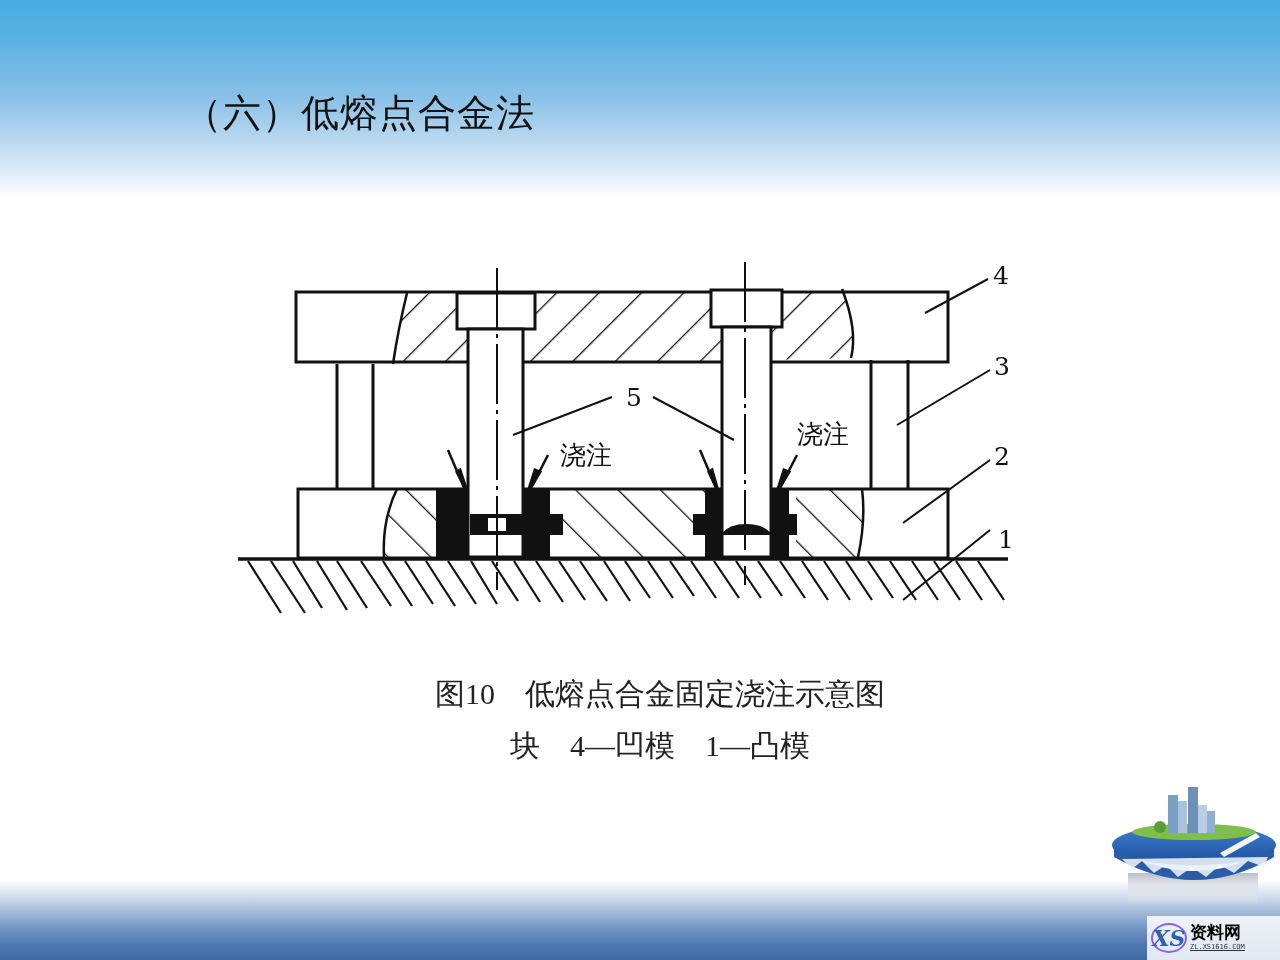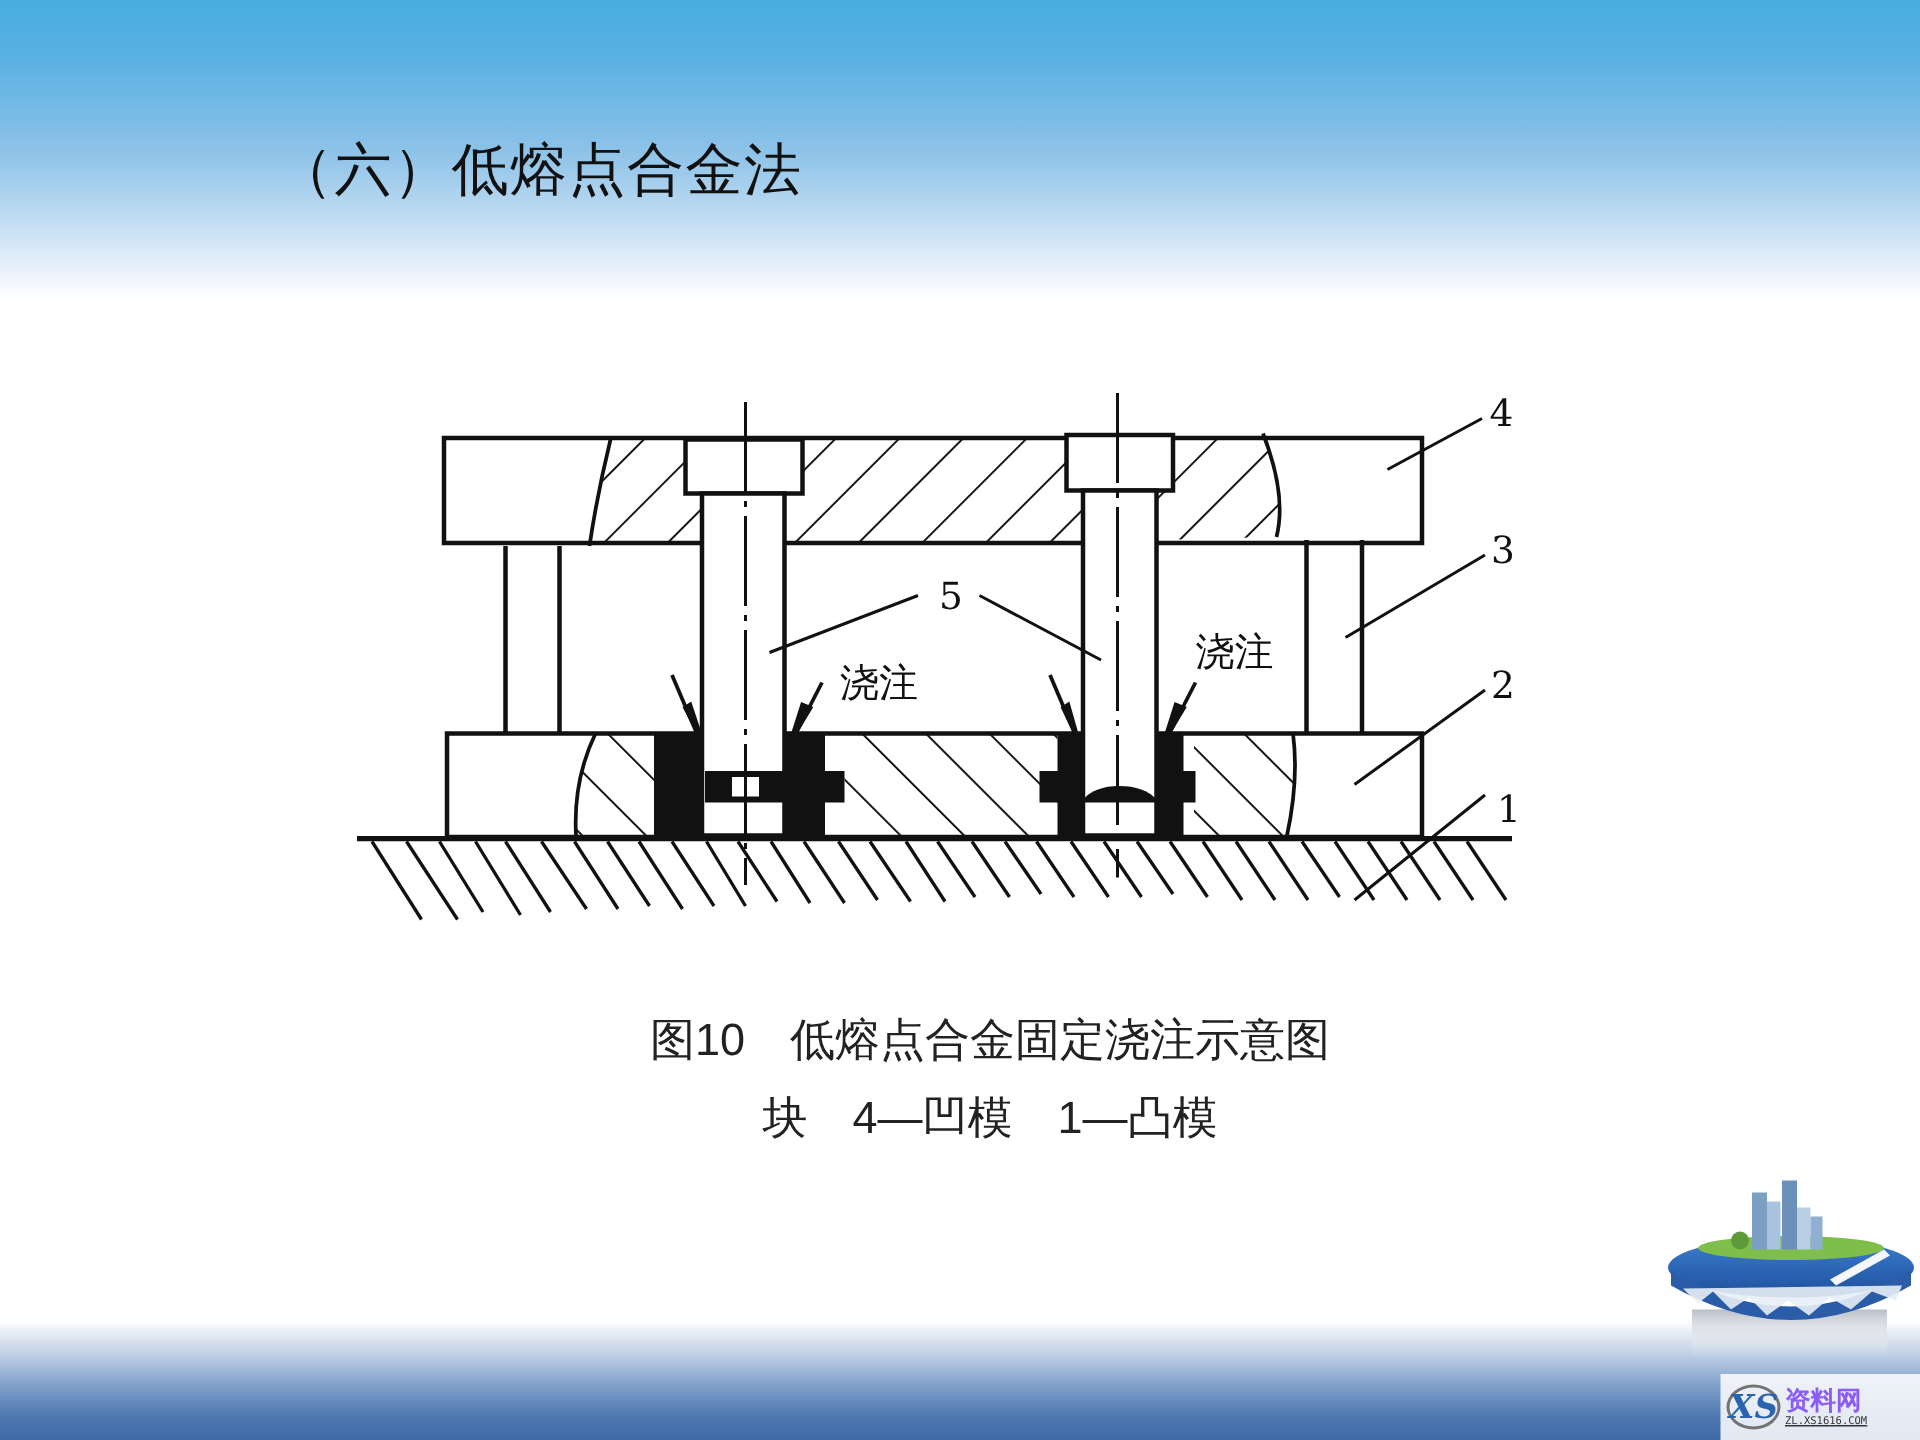--- a/index.html
+++ b/index.html
@@ -6,29 +6,29 @@
   body { width:1280px; height:960px; position:relative; overflow:hidden; background:#ffffff;
          font-family:"DejaVu Serif","Liberation Serif",serif; }
   .bg-top { position:absolute; left:0; top:0; width:1280px; height:200px;
             background:linear-gradient(to bottom,#47ade0 0%,#5bb1e3 20%,#8cc2e8 50%,#c5def2 75%,#eef5fc 92%,#ffffff 100%); }
   .bg-bottom { position:absolute; left:0; top:880px; width:1280px; height:80px;
             background:linear-gradient(to bottom,#ffffff 0%,#c8d6e8 25%,#7f9fc9 55%,#4f79b0 80%,#3e6aa5 100%); }
   .title { position:absolute; left:184px; top:88px; font-size:38px; color:#111; letter-spacing:1px;
            font-family:"DejaVu Sans","Liberation Sans",sans-serif; }
   .diagram { position:absolute; left:0; top:0; }
   .caption { position:absolute; left:330px; width:660px; text-align:center; font-size:30px; color:#222;
-             font-family:Liberation Sans, sans-serif; line-height:52px; top:668px; }
+             font-family:Liberation Serif, serif; line-height:52px; top:668px; }
   .caption div { white-space:pre; }
   .decor { position:absolute; left:1108px; top:785px; width:172px; height:120px; }
   .logo { position:absolute; left:1147px; top:916px; width:133px; height:44px; background:rgba(255,255,255,0.85);
           display:flex; align-items:center; padding-left:4px; box-sizing:border-box; }
   .logo-mark { font-family:"DejaVu Serif",serif; font-style:italic; font-size:22px; color:#2a63b0; font-weight:bold;
-               border:2px solid #737373; border-radius:50%; width:32px; height:26px; display:flex; align-items:center; justify-content:center; }
+               border:2px solid #8b5cf6; border-radius:50%; width:32px; height:26px; display:flex; align-items:center; justify-content:center; }
   .logo-text { display:flex; flex-direction:column; margin-left:3px; }
-  .logo-cn { font-family:Liberation Serif, serif; font-size:17px; color:#8b5cf6; font-weight:bold; line-height:19px; }
+  .logo-cn { font-family:Liberation Mono, monospace; font-size:17px; color:#000000; font-weight:bold; line-height:19px; }
   .logo-url { font-family:"DejaVu Sans Mono",monospace; font-size:7px; color:#333; line-height:9px;text-decoration:underline; }
 </style>
 </head>
 <body>
 
 <div class="bg-top"></div>
 <div class="bg-bottom"></div>
 
 <div class="title">（六）低熔点合金法</div>
 

